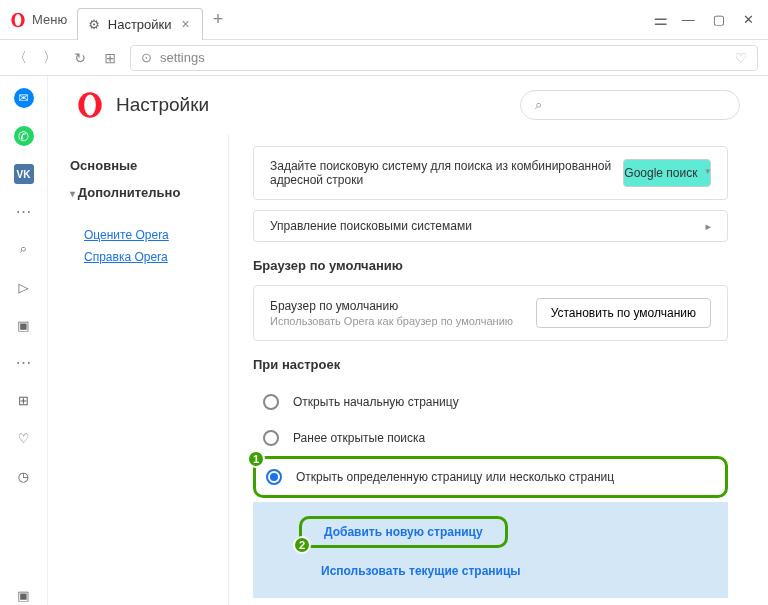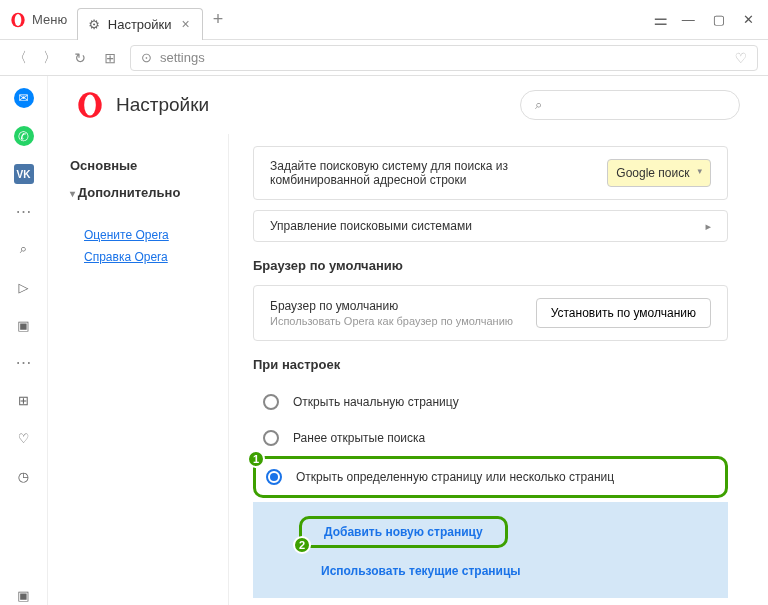--- a/index.html
+++ b/index.html
@@ -46,21 +46,21 @@
 .side-item { padding: 6px 0; color: #555; cursor: pointer; }
 .side-item.bold { font-weight: 600; color: #333; }
 .side-item.expand::before { content: "▾ "; font-size: 10px; color: #888; }
 .side-link { color: #1a73e8; text-decoration: underline; font-size: 12px; display: block; padding: 4px 0 4px 14px; cursor: pointer; }
 
 .main { flex: 1; border-left: 1px solid #eee; padding: 12px 40px 0 24px; overflow-y: auto; }
 .card { border: 1px solid #e0e0e0; border-radius: 4px; padding: 12px 16px; margin-bottom: 10px; display: flex; align-items: center; gap: 12px; }
 .card-txt { flex: 1; }
 .card-title { font-size: 12px; color: #333; }
 .card-sub { font-size: 11px; color: #999; margin-top: 2px; }
-.dd-btn { border: 1px solid #ccc; border-radius: 4px; padding: 6px 8px; font-size: 12px; color: #333; background: #fef9c3; cursor: pointer; display: flex; align-items: flex-start; gap: 8px; }
+.dd-btn { border: 1px solid #ccc; border-radius: 4px; padding: 6px 0; font-size: 12px; color: #333; background: #5eead4; cursor: pointer; display: flex; align-items: flex-start; gap: 8px; }
 .dd-btn::after { content: "▾"; font-size: 9px; color: #888; }
 .row-link { border: 1px solid #e0e0e0; border-radius: 4px; padding: 8px 16px; margin-bottom: 10px; display: flex; justify-content: space-between; align-items: center; cursor: pointer; font-size: 12px; }
 .row-link::after { content: "▸"; color: #888; font-size: 11px; }
 .btn-outline { border: 1px solid #ccc; border-radius: 4px; padding: 7px 14px; font-size: 12px; background: #fff; cursor: pointer; }
 
 .section-h { font-size: 13px; font-weight: 600; color: #333; margin: 16px 0 12px; }
 
 .radio-row { display: flex; align-items: center; gap: 14px; padding: 10px 10px; font-size: 12px; cursor: pointer; }
 .radio { width: 16px; height: 16px; border: 2px solid #888; border-radius: 50%; display: flex; align-items: center; justify-content: center; }
 .radio.checked { border-color: #1a73e8; }

